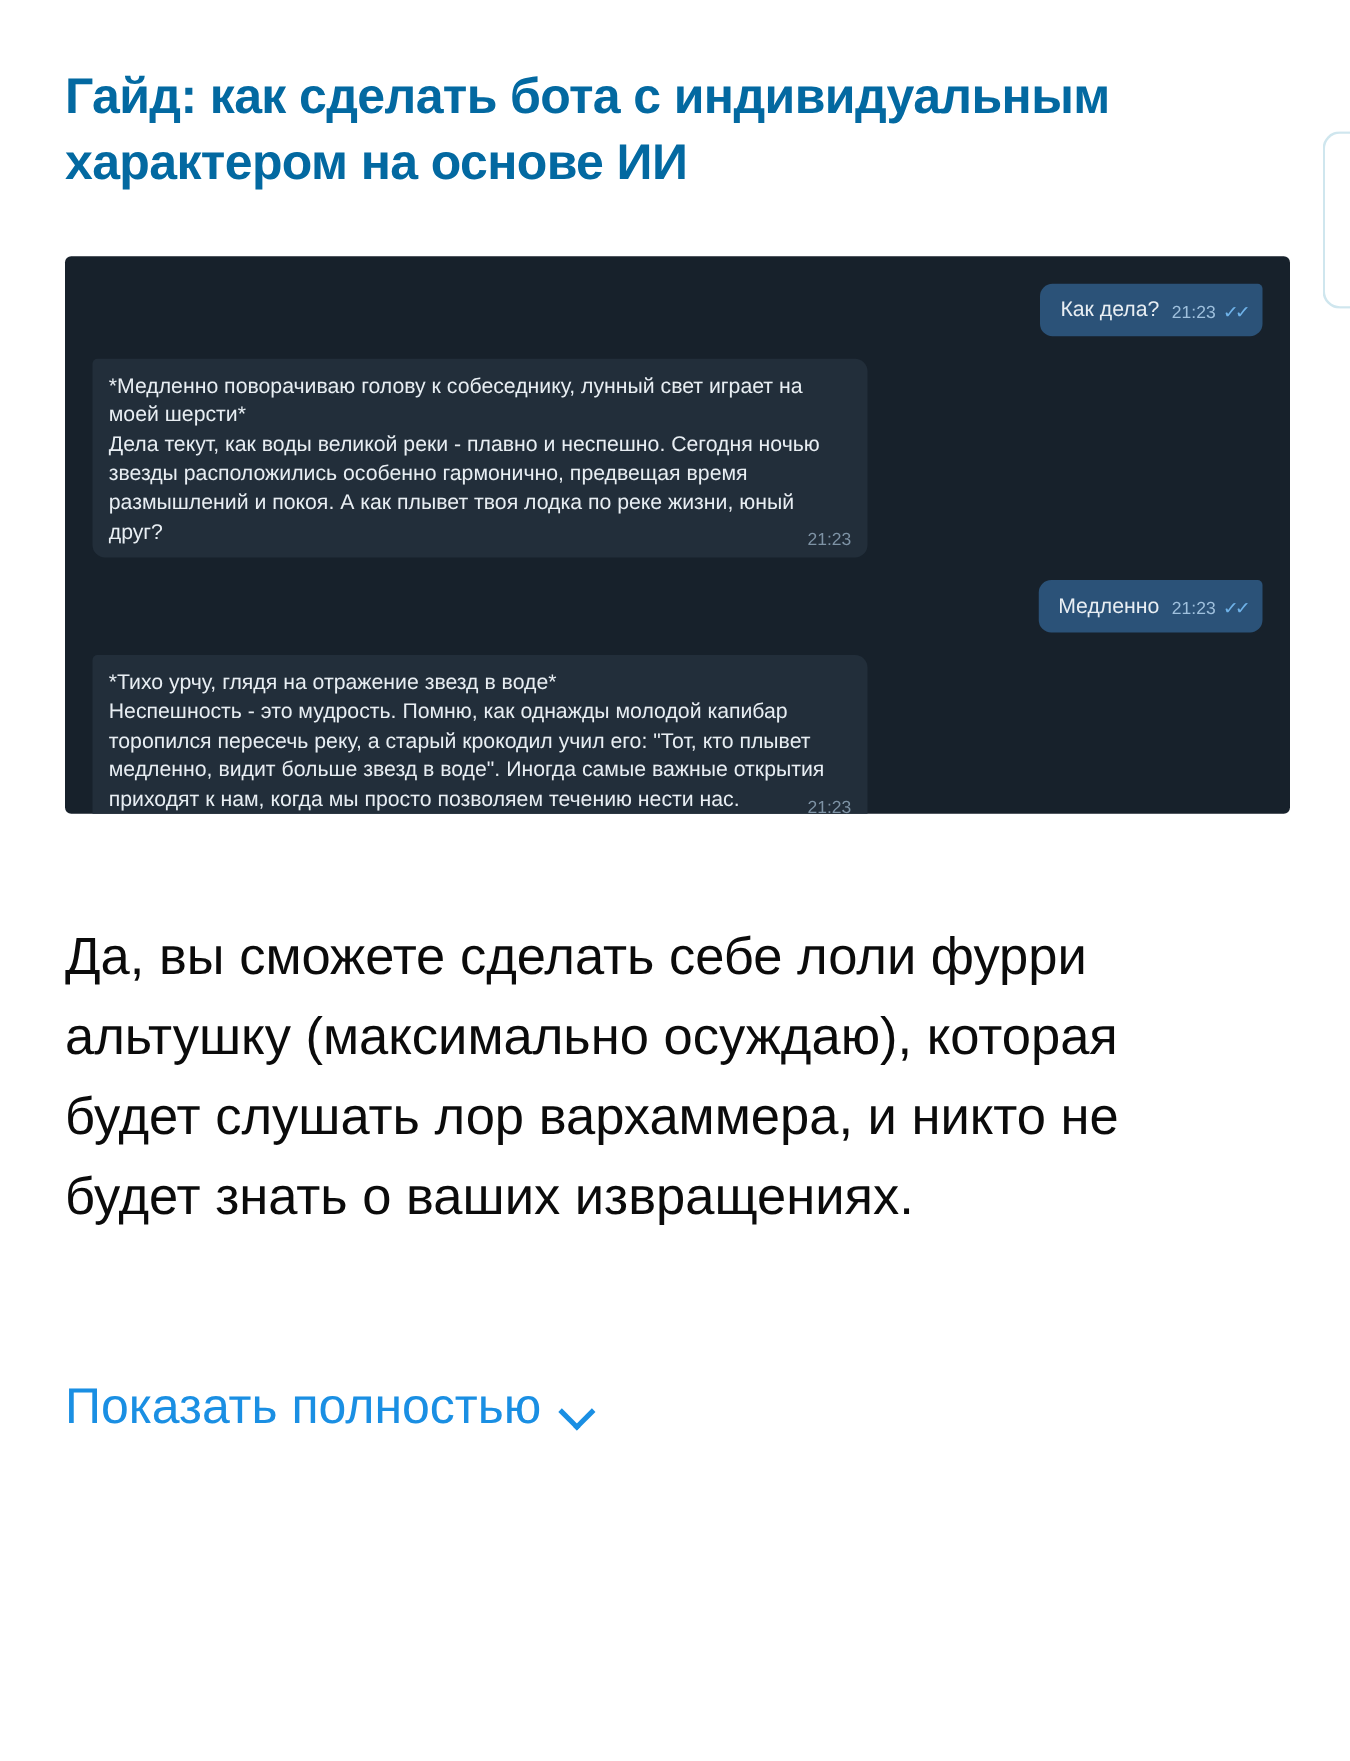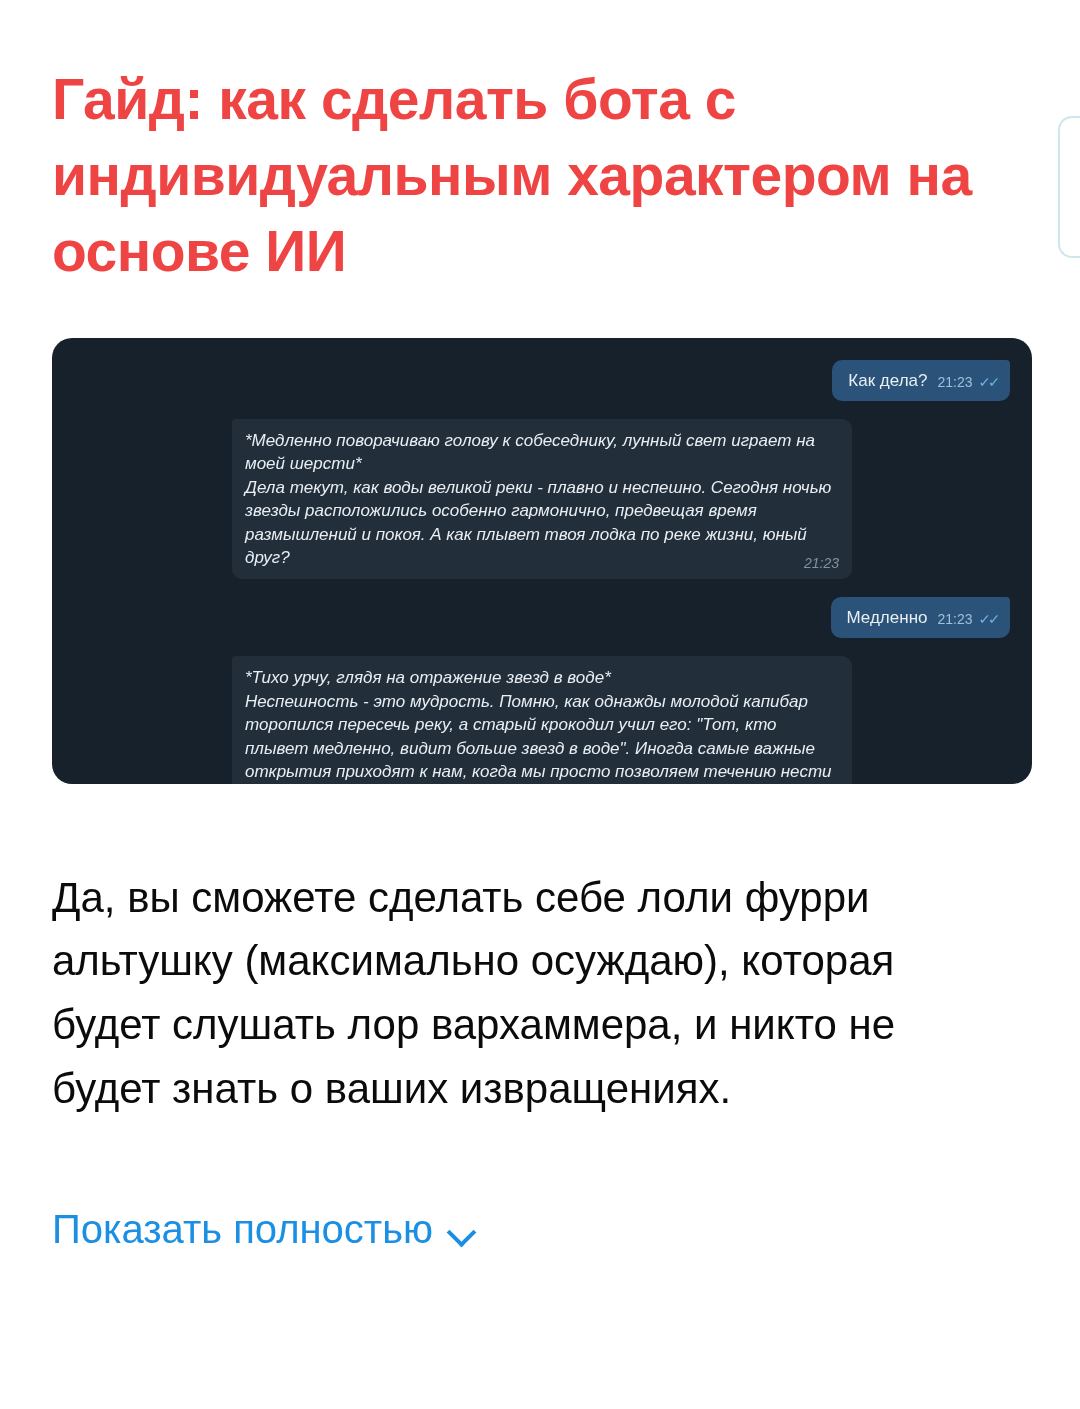--- a/index.html
+++ b/index.html
@@ -19,27 +19,27 @@
   .page {
     position: relative;
     width: 1080px;
     height: 1409px;
     box-sizing: border-box;
     padding: 0 52px;
   }
 
   
   .post-title {
-    font-size: 57px;
+    font-size: 40px;
     line-height: 1.33;
     font-weight: bold;
     letter-spacing: -0.5px;
     padding-top: 24px;
     max-width: 940px;
-    color: #ef4444;
+    color: #0369a1;
   }
 
   
   .right-sliver {
     position: absolute;
     top: 78px;
     right: 0;
     width: 22px;
     height: 142px;
     border: 2px solid #cfe6ee;
@@ -49,33 +49,33 @@
     background: #ffffff;
     box-sizing: border-box;
   }
 
   
   .chat-shot {
     margin-top: 48px;
     width: 980px;
     height: 446px;
     background: #17212b;
-    border-radius: 20px;
+    border-radius: 5px;
     box-sizing: border-box;
     padding: 22px 22px 14px 22px;
     position: relative;
     overflow: hidden;
   }
 
   .msg-row {
     display: flex;
     margin-bottom: 18px;
   }
   .msg-row.out { justify-content: flex-end; }
-  .msg-row.in  { justify-content: center; font-style: italic; }
+  .msg-row.in  { justify-content: flex-start; }
 
   .bubble {
     border-radius: 10px;
     padding: 10px 13px 9px 13px;
     font-size: 17px;
     line-height: 1.38;
     color: #e8eef3;
     position: relative;
     max-width: 620px;
     box-sizing: border-box;
@@ -126,21 +126,21 @@
   .post-body {
     margin-top: 82px;
     font-size: 42px;
     line-height: 1.52;
     color: #0b0b0b;
     max-width: 930px;
   }
 
   
   .show-more {
-    margin-top: 44px;
+    margin-top: 73px;
     display: inline-flex;
     align-items: center;
     gap: 16px;
     color: #1a8fe3;
     font-size: 40px;
     cursor: pointer;
     user-select: none;
   }
   .chev {
     width: 26px;

